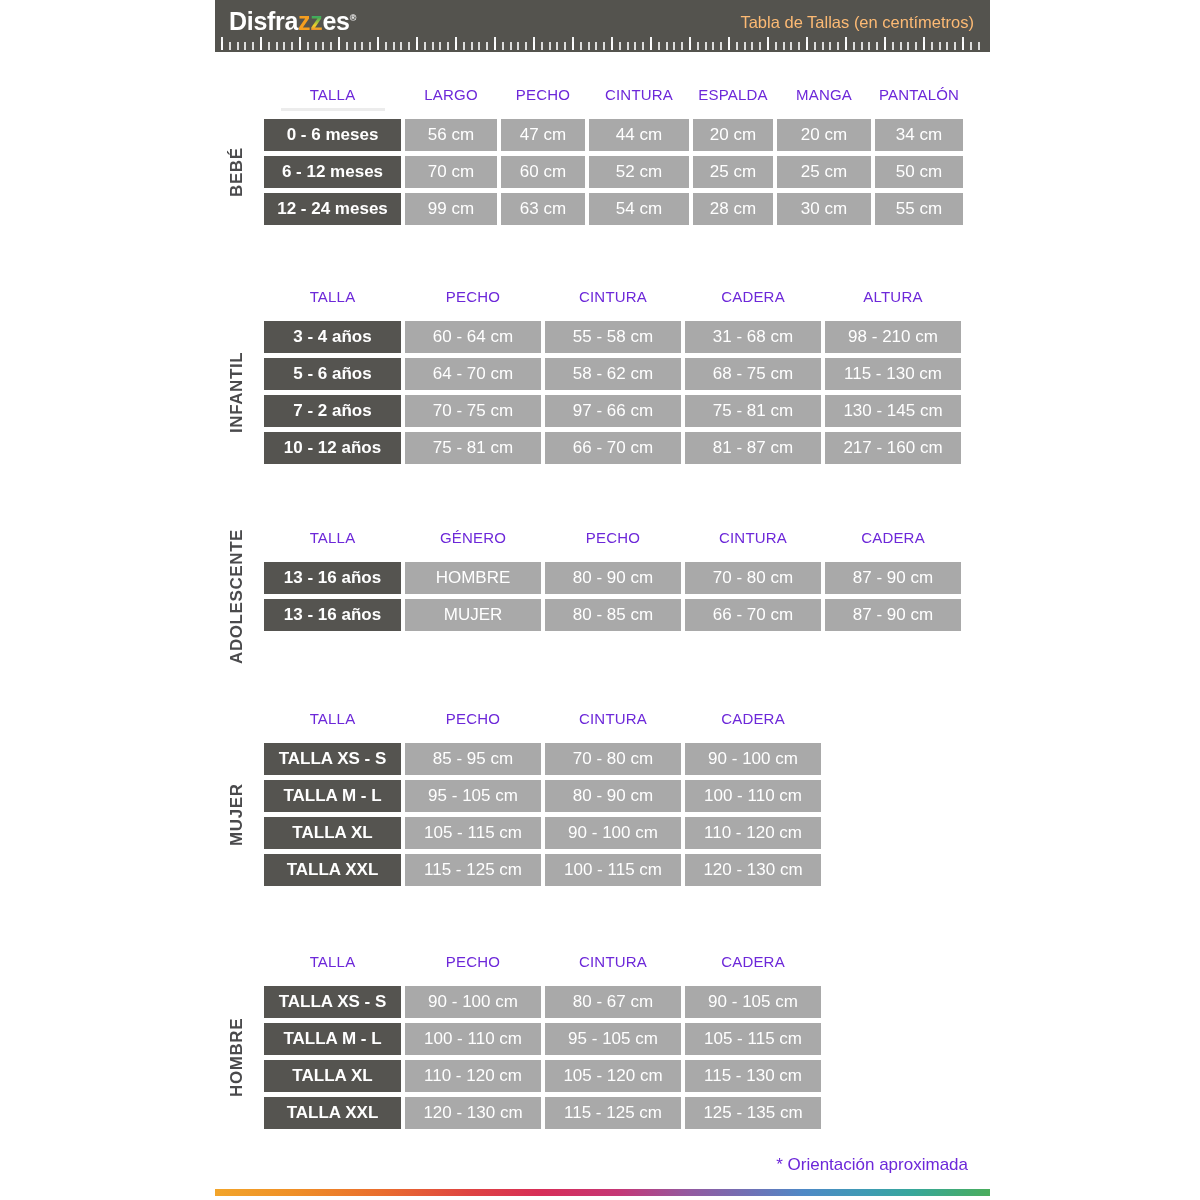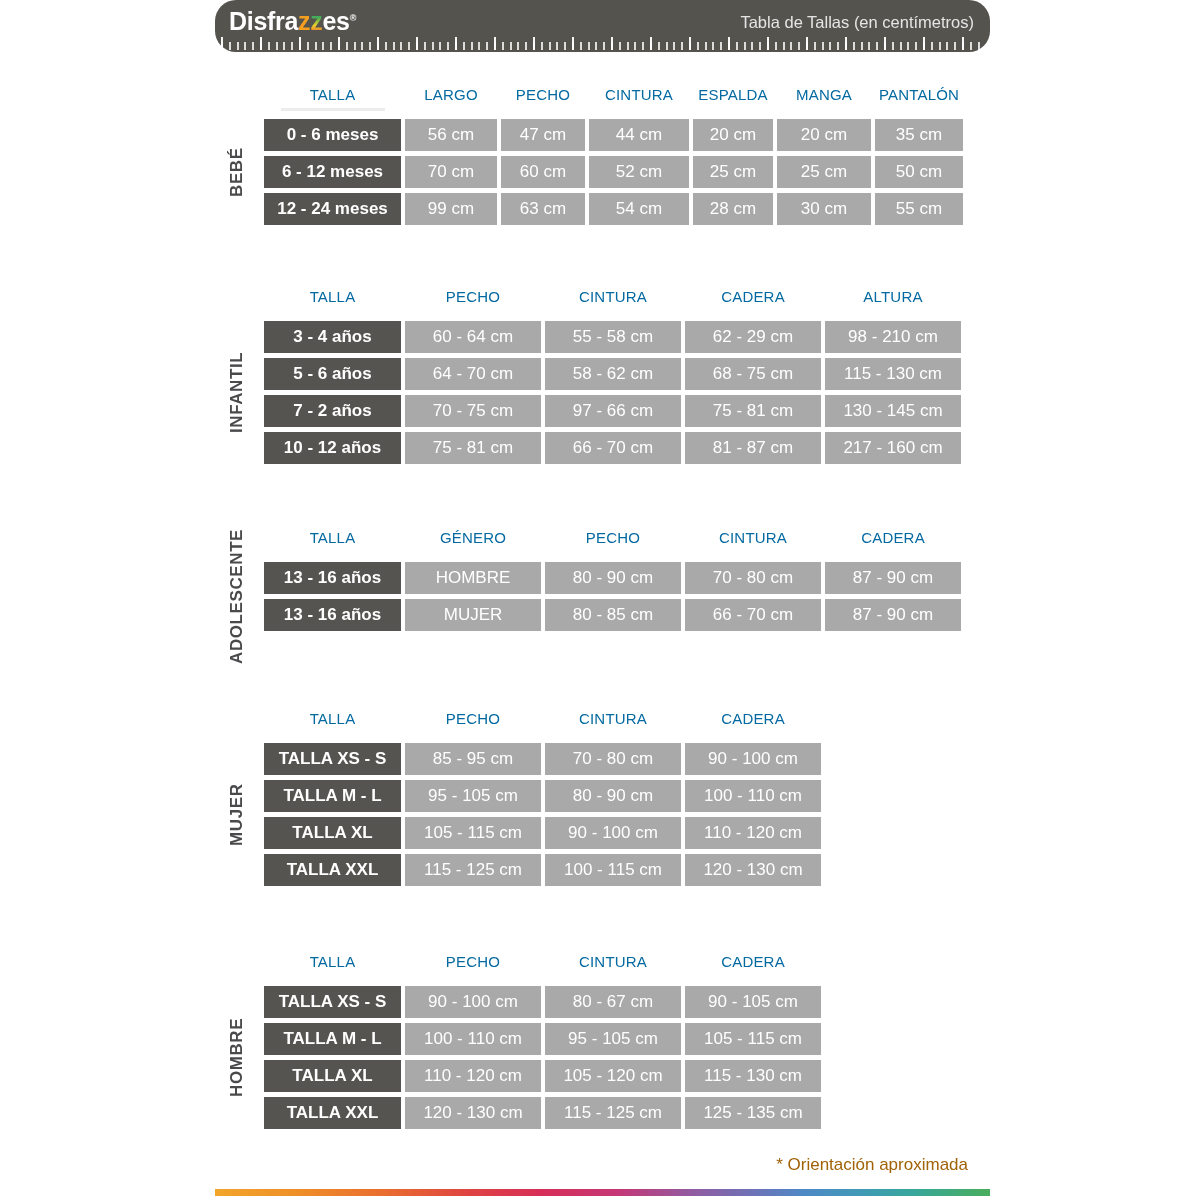--- a/index.html
+++ b/index.html
@@ -3,44 +3,44 @@
 <meta charset="utf-8">
 <style>
   html,body{margin:0;padding:0;}
   body{
     width:1200px;height:1200px;background:#ffffff;position:relative;
     font-family:"Liberation Sans",sans-serif;overflow:hidden;
   }
   .content{position:absolute;left:215px;top:0;width:775px;height:1200px;}
 
   
-  .header{position:absolute;left:0;top:0;width:775px;height:52px;background:#54534e;border-radius:21px;}
+  .header{position:absolute;left:0;top:0;width:775px;height:52px;background:#54534e;}
   .logo{position:absolute;left:14px;top:7px;font-size:25px;font-weight:bold;color:#ffffff;letter-spacing:-0.3px;white-space:nowrap;}
   .logo .z1{color:#f59e1f;}
   .logo .z2{
     background:linear-gradient(180deg,#2f9fd8 0%,#43ae54 38%,#f0cf2a 66%,#e8432e 100%);
     -webkit-background-clip:text;background-clip:text;color:transparent;
   }
   .logo sup{font-size:9px;color:#ffffff;}
-  .hdr-title{position:absolute;right:16px;top:13px;font-size:16.5px;color:#e5e5e5;white-space:nowrap;}
+  .hdr-title{position:absolute;right:16px;top:13px;font-size:16.5px;color:#fdba74;white-space:nowrap;}
   .ruler{
     position:absolute;left:6px;right:6px;bottom:2px;height:13px;
     background-image:
       repeating-linear-gradient(90deg,rgba(255,255,255,.95) 0 2px,transparent 2px 39px),
       repeating-linear-gradient(90deg,rgba(255,255,255,.80) 0 2px,transparent 2px 7.8px);
     background-size:100% 13px,100% 8px;
     background-position:left bottom,left bottom;
     background-repeat:no-repeat,no-repeat;
   }
 
   
   .tbl{position:absolute;left:49px;}
   .col-headers,.grid{display:grid;column-gap:4px;}
   .grid{row-gap:5px;margin-top:15px;}
-  .col-h{text-align:center;font-size:15px;color:#0369a1;height:18px;line-height:18px;position:relative;letter-spacing:0.2px;}
+  .col-h{text-align:center;font-size:15px;color:#6d28d9;height:18px;line-height:18px;position:relative;letter-spacing:0.2px;}
   .cell{height:32px;display:flex;align-items:center;justify-content:center;font-size:17px;color:#ffffff;white-space:nowrap;}
   .cell.dark{background:#555450;font-weight:bold;text-align:right;}
   .cell.light{background:#a9a9a9;}
 
   .s-bebe{top:86px;}
   .s-bebe .col-headers,.s-bebe .grid{grid-template-columns:137px 92px 84px 100px 80px 94px 88px;}
   .s-bebe .col-h:first-child::after{
     content:"";position:absolute;left:50%;transform:translateX(-50%);
     bottom:-7px;width:104px;height:3px;background:#ececec;
   }
@@ -57,21 +57,21 @@
     position:absolute;left:-44px;width:34px;top:33px;
     display:flex;align-items:center;justify-content:center;
     writing-mode:vertical-rl;transform:rotate(180deg);
     font-weight:bold;font-size:17px;letter-spacing:0.6px;color:#4a4a4c;white-space:nowrap;
   }
   .s-bebe .side-label{height:106px;}
   .s-infantil .side-label,.s-mujer .side-label,.s-hombre .side-label{height:143px;}
   .s-adolescente .side-label{height:69px;}
 
   
-  .note{position:absolute;right:22px;top:1155px;font-size:17px;color:#a16207;}
+  .note{position:absolute;right:22px;top:1155px;font-size:17px;color:#6d28d9;}
   .rainbow{
     position:absolute;left:0;top:1189px;width:775px;height:7px;
     background:linear-gradient(90deg,
       #f2a52b 0%,#ef9027 10%,#e96c2f 22%,#de4342 33%,#d72e58 42%,
       #c53776 52%,#94599f 61%,#6b74b8 70%,#4e89c6 76%,#3f9bb4 84%,
       #37a79b 90%,#4aad5c 100%);
   }
 </style>
 </head>
 <body>
@@ -95,21 +95,21 @@
         <div class="col-h">MANGA</div>
         <div class="col-h">PANTALÓN</div>
       </div>
     <div class="grid">
         <div class="cell dark">0 - 6 meses</div>
         <div class="cell light">56 cm</div>
         <div class="cell light">47 cm</div>
         <div class="cell light">44 cm</div>
         <div class="cell light">20 cm</div>
         <div class="cell light">20 cm</div>
-        <div class="cell light">35 cm</div>
+        <div class="cell light">34 cm</div>
         <div class="cell dark">6 - 12 meses</div>
         <div class="cell light">70 cm</div>
         <div class="cell light">60 cm</div>
         <div class="cell light">52 cm</div>
         <div class="cell light">25 cm</div>
         <div class="cell light">25 cm</div>
         <div class="cell light">50 cm</div>
         <div class="cell dark">12 - 24 meses</div>
         <div class="cell light">99 cm</div>
         <div class="cell light">63 cm</div>
@@ -126,21 +126,21 @@
         <div class="col-h">TALLA</div>
         <div class="col-h">PECHO</div>
         <div class="col-h">CINTURA</div>
         <div class="col-h">CADERA</div>
         <div class="col-h">ALTURA</div>
       </div>
     <div class="grid">
         <div class="cell dark">3 - 4 años</div>
         <div class="cell light">60 - 64 cm</div>
         <div class="cell light">55 - 58 cm</div>
-        <div class="cell light">62 - 29 cm</div>
+        <div class="cell light">31 - 68 cm</div>
         <div class="cell light">98 - 210 cm</div>
         <div class="cell dark">5 - 6 años</div>
         <div class="cell light">64 - 70 cm</div>
         <div class="cell light">58 - 62 cm</div>
         <div class="cell light">68 - 75 cm</div>
         <div class="cell light">115 - 130 cm</div>
         <div class="cell dark">7 - 2 años</div>
         <div class="cell light">70 - 75 cm</div>
         <div class="cell light">97 - 66 cm</div>
         <div class="cell light">75 - 81 cm</div>

